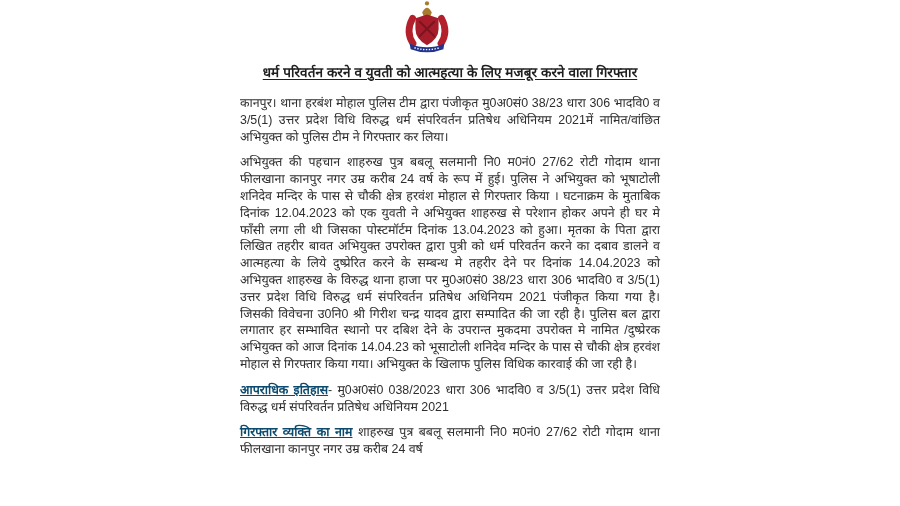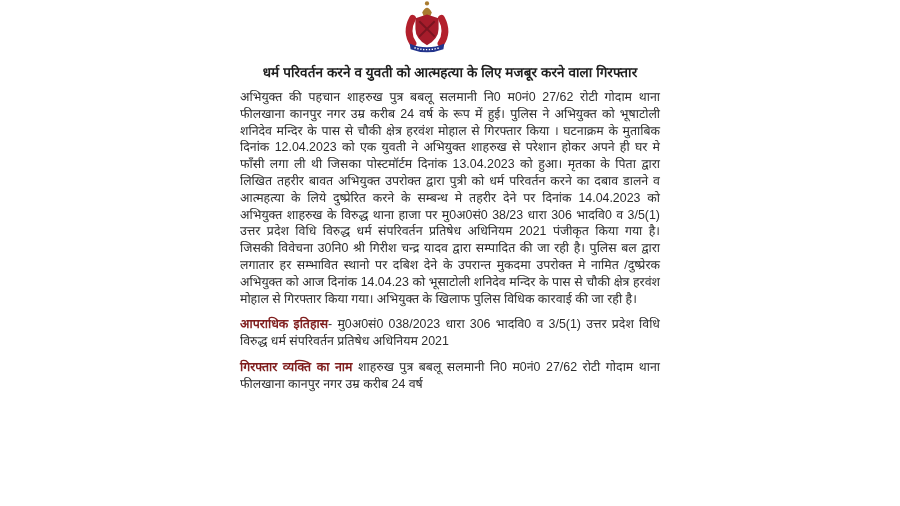--- a/index.html
+++ b/index.html
@@ -21,34 +21,35 @@
     width: 58px;
     height: 54px;
     margin-left: 158px;
     margin-top: 0;
   }
   .emblem-svg { width: 58px; height: 54px; display: block; }
   .title {
     font-size: 13.5px;
     font-weight: bold;
     text-align: center;
+    text-decoration: underline;
     text-underline-offset: 2px;
-    margin: 9px 0 8px 0;
+    margin: 9px 0 2px 0;
     color: #1e1e1e;
     letter-spacing: 0.1px;
   }
   .para {
     font-size: 12.4px;
     line-height: 16.8px;
     text-align: justify;
     margin: 0 0 9px 0;
     color: #2e2e2e;
   }
   .para.first { margin-top: 14px; }
-  .lead { font-weight: bold; color: #7f1d1d; }
+  .lead { font-weight: bold; color: #0c4a6e; text-decoration: underline; }
 </style>
 </head>
 <body>
 
 <div class="page">
   <div class="doc">
 
     <div class="emblem-wrap">
       <svg class="emblem-svg" viewBox="0 0 60 56" aria-hidden="true">
 
@@ -61,20 +62,21 @@
         <path d="M30 15 L42 19 L42 30 Q42 40 30 47 Q18 40 18 30 L18 19 Z" fill="#a61c2b"></path>
         <path d="M22 22 L38 38 M38 22 L22 38" fill="none" stroke-width="2" stroke="#7a1420"></path>
 
         <path d="M12 45 Q30 53 48 45 L47 51 Q30 57.5 13 51 Z" fill="#22348c"></path>
         <path d="M17 49.5 Q30 53.5 43 49.5" fill="none" stroke-width="1.4" stroke-dasharray="1.4 1.6" stroke="#ffffff"></path>
       </svg>
     </div>
 
     <h1 class="title">धर्म परिवर्तन करने व युवती को आत्महत्या के लिए मजबूर करने वाला गिरफ्तार</h1>
 
+    <p class="para first"><span class="lead"></span><span>कानपुर। थाना हरबंश मोहाल पुलिस टीम द्वारा पंजीकृत मु0अ0सं0 38/23 धारा 306 भादवि0 व 3/5(1) उत्तर प्रदेश विधि विरुद्ध धर्म संपरिवर्तन प्रतिषेध अधिनियम 2021में नामित/वांछित अभियुक्त को पुलिस टीम ने गिरफ्तार कर लिया।</span></p>
 
     <p class="para"><span class="lead"></span><span>अभियुक्त की पहचान शाहरुख पुत्र बबलू सलमानी नि0 म0नं0 27/62 रोटी गोदाम थाना फीलखाना कानपुर नगर उम्र करीब 24 वर्ष के रूप में हुई। पुलिस ने अभियुक्त को भूषाटोली शनिदेव मन्दिर के पास से चौकी क्षेत्र हरवंश मोहाल से गिरफ्तार किया । घटनाक्रम के मुताबिक दिनांक 12.04.2023 को एक युवती ने अभियुक्त शाहरुख से परेशान होकर अपने ही घर मे फाँसी लगा ली थी जिसका पोस्टमॉर्टम दिनांक 13.04.2023 को हुआ। मृतका के पिता द्वारा लिखित तहरीर बावत अभियुक्त उपरोक्त द्वारा पुत्री को धर्म परिवर्तन करने का दबाव डालने व आत्महत्या के लिये दुष्प्रेरित करने के सम्बन्ध मे तहरीर देने पर दिनांक 14.04.2023 को अभियुक्त शाहरुख के विरुद्ध थाना हाजा पर मु0अ0सं0 38/23 धारा 306 भादवि0 व 3/5(1) उत्तर प्रदेश विधि विरुद्ध धर्म संपरिवर्तन प्रतिषेध अधिनियम 2021 पंजीकृत किया गया है। जिसकी विवेचना उ0नि0 श्री गिरीश चन्द्र यादव द्वारा सम्पादित की जा रही है। पुलिस बल द्वारा लगातार हर सम्भावित स्थानो पर दबिश देने के उपरान्त मुकदमा उपरोक्त मे नामित /दुष्प्रेरक अभियुक्त को आज दिनांक 14.04.23 को भूसाटोली शनिदेव मन्दिर के पास से चौकी क्षेत्र हरवंश मोहाल से गिरफ्तार किया गया। अभियुक्त के खिलाफ पुलिस विधिक कारवाई की जा रही है।</span></p>
 
     <p class="para"><span class="lead">आपराधिक इतिहास</span><span>- मु0अ0सं0 038/2023 धारा 306 भादवि0 व 3/5(1) उत्तर प्रदेश विधि विरुद्ध धर्म संपरिवर्तन प्रतिषेध अधिनियम 2021</span></p>
 
     <p class="para"><span class="lead">गिरफ्तार व्यक्ति का नाम</span><span> शाहरुख पुत्र बबलू सलमानी नि0 म0नं0 27/62 रोटी गोदाम थाना फीलखाना कानपुर नगर उम्र करीब 24 वर्ष</span></p>
 
 
   </div>
 </div>

